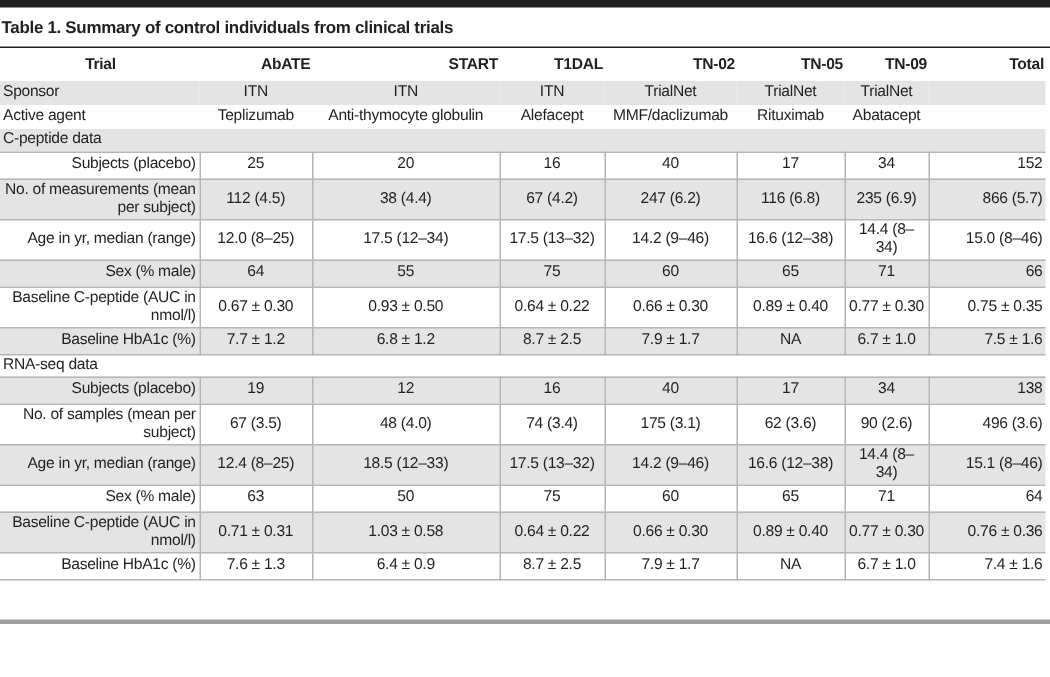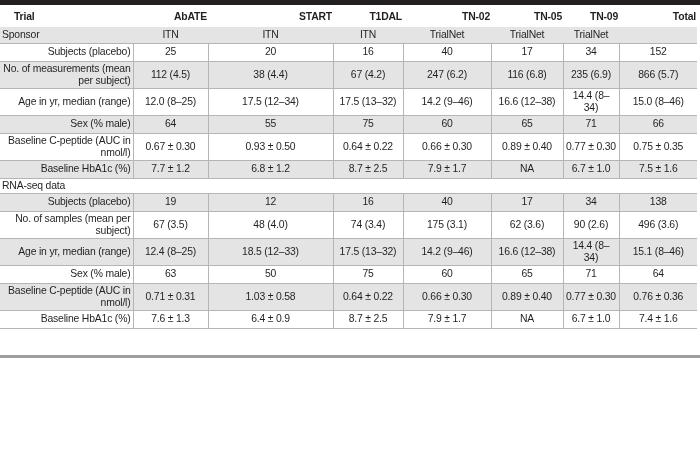--- a/index.html
+++ b/index.html
@@ -14,41 +14,42 @@
     padding:8px 0 6px 1px;border-bottom:1.6px solid #231f20;
   }
   table.summary{
     border-collapse:collapse;table-layout:fixed;width:697px;
     margin-top:2px;font-size:10.4px;letter-spacing:-0.18px;line-height:12px;
   }
   thead th{
     font-weight:bold;text-align:right;vertical-align:middle;
     height:16px;padding:2px 1px;
   }
-  thead th.first{text-align:left;padding-left:14px;}
+  thead th.first{text-align:center;padding-left:2px;}
   td{vertical-align:middle;}
   tr.shaded{background:#e4e4e5;}
   tr.meta{height:16px;}
   tr.meta td{text-align:center;padding:1px 2px;}
   tr.meta td.label{text-align:left;padding-left:2px;}
   tr.section{height:15px;}
   tr.section td{text-align:left;padding:1px 2px 1px 2px;font-weight:normal;}
   tr.data td{
     border:1px solid #b4b5b7;text-align:center;
     padding:1px 2px;height:15px;
   }
   tr.data td.label{text-align:right;border-left:none;}
-  tr.data td:last-child{border-right:none;}
+  tr.data td:last-child{border-right:none;text-align:right;}
   .bottom-rule{height:3px;background:#9c9ea1;margin-top:26px;}
 </style>
 </head>
 <body>
 
 <div class="page">
   <div class="topbar"></div>
+  <div class="title">Table 1. Summary of control individuals from clinical trials</div>
 
   <table class="summary">
     <colgroup>
       <col style="width:133px">
         <col style="width:75px">
         <col style="width:125px">
         <col style="width:70px">
       <col style="width:88px">
         <col style="width:72px">
         <col style="width:56px">
@@ -70,20 +71,33 @@
         <tr class="meta shaded">
           <td class="label">Sponsor</td>
           <td class="val">ITN</td>
           <td class="val">ITN</td>
           <td class="val">ITN</td>
           <td class="val">TrialNet</td>
           <td class="val">TrialNet</td>
           <td class="val">TrialNet</td>
           <td class="val"></td>
         </tr>
+        <tr class="meta">
+          <td class="label">Active agent</td>
+          <td class="val">Teplizumab</td>
+          <td class="val">Anti-thymocyte globulin</td>
+          <td class="val">Alefacept</td>
+          <td class="val">MMF/daclizumab</td>
+          <td class="val">Rituximab</td>
+          <td class="val">Abatacept</td>
+          <td class="val"></td>
+        </tr>
+        <tr class="section shaded">
+          <td colspan="8">C-peptide data</td>
+        </tr>
         <tr class="data">
           <td class="label">Subjects (placebo)</td>
           <td class="val">25</td>
           <td class="val">20</td>
           <td class="val">16</td>
           <td class="val">40</td>
           <td class="val">17</td>
           <td class="val">34</td>
           <td class="val">152</td>
         </tr>

